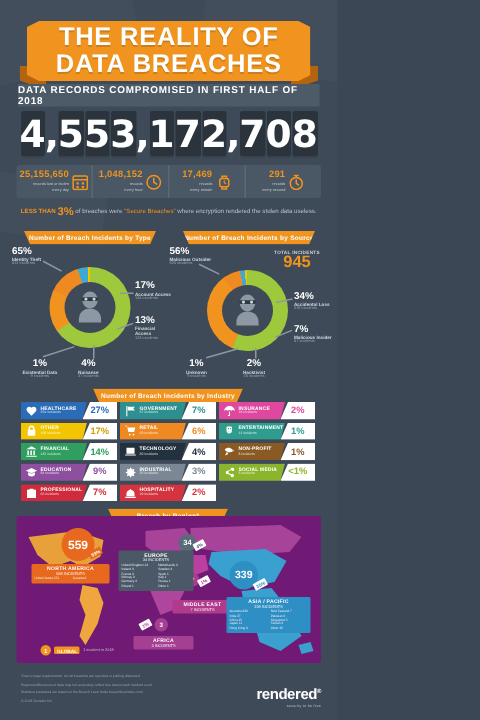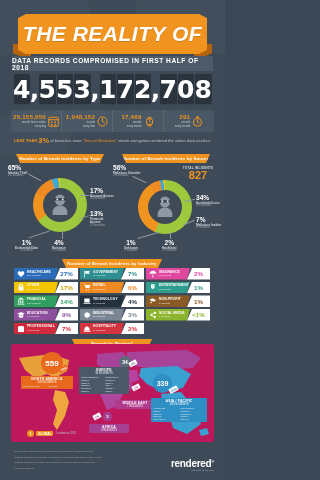--- a/index.html
+++ b/index.html
@@ -25,21 +25,21 @@
   .tail-l { left: 13px; clip-path: polygon(0 0,100% 0,100% 100%,0 60%); }
   .tail-r { right: 13px; clip-path: polygon(0 0,100% 0,100% 60%,0 100%); }
   .banner {
     position: absolute; top: 0; left: 18px; width: 189px; height: 40px;
     background: #f0941f;
     clip-path: polygon(0 4px, 8px 0, 181px 0, 189px 4px, 189px 36px, 181px 40px, 8px 40px, 0 36px);
     display: flex; flex-direction: column; align-items: center; justify-content: center;
   }
   .banner .l1, .banner .l2 {
     font-weight: bold; color: #fff; letter-spacing: .5px; line-height: 1.05;
-    font-size: 21px; text-shadow: 0 1px 0 rgba(0,0,0,.15); font-style: italic;
+    font-size: 17px; text-shadow: 0 1px 0 rgba(0,0,0,.15);
   }
 
   
   .subtitle {
     position: absolute; top: 56px; left: 12px; width: 201px; height: 15px;
     background: #4d5b68; display: flex; align-items: center; justify-content: center;
     font-size: 6.6px; font-weight: bold; letter-spacing: .55px; color: #fff;
   }
   .counter {
     position: absolute; top: 73px; left: 11px; width: 203px; height: 33px;
@@ -125,21 +125,21 @@
   .ind-pct {
     width: 23px; background: #fff; color: #333;
     display: flex; align-items: center; justify-content: center;
     font-size: 6.2px; font-weight: bold;
     clip-path: polygon(5px 0,100% 0,100% 100%,0 100%);
     margin-left: -3px;
   }
 
   
   .mapsec { position: absolute; top: 344px; left: 11px; width: 203px; height: 98px;
-            background: #be185d; border-radius: 2px; overflow: hidden; }
+            background: #701a75; border-radius: 2px; overflow: hidden; }
   .bubble { position: absolute; border-radius: 50%; display: flex;
             align-items: center; justify-content: center; font-weight: bold; color: #fff; }
   .rtag {
     position: absolute; border-radius: 1px; padding: 1px 2px; color: #fff;
   }
   .rtag .rn { font-size: 3.4px; font-weight: bold; letter-spacing: .2px; display: block; text-align: center; }
   .rtag .rc { font-size: 2.6px; display: block; text-align: center; opacity: .95; }
   .rtag .rlist { font-size: 2.1px; line-height: 1.35; color: #e4e9ee; margin-top: 1px;
                  display: flex; gap: 3px; }
   .rtag .rlist div { flex: 1; }
@@ -171,20 +171,21 @@
 <div class="page">
   <div class="bgshape bg1"></div>
   <div class="bgshape bg2"></div>
   <div class="bgshape bg3"></div>
 
   <div class="banner-wrap">
     <div class="ribbon-tail tail-l"></div>
     <div class="ribbon-tail tail-r"></div>
     <div class="banner">
       <div class="l1">THE REALITY OF</div>
+      <div class="l2">DATA BREACHES</div>
     </div>
   </div>
 
   <div class="subtitle">DATA RECORDS COMPROMISED IN FIRST HALF OF 2018</div>
 
   <div class="counter" id="counter">
       <div class="digit">4</div>
       <div class="digit sep">,</div>
       <div class="digit">5</div>
       <div class="digit">5</div>
@@ -329,21 +330,21 @@
     </div>
     <div class="lbl" style="left:1px;top:0px;">
       <div class="p">56%</div>
       <div class="t">Malicious Outsider</div>
       <div class="n">526 incidents</div>
     </div>
     <div class="leader" style="left:20px;top:15px;width:15px;transform:rotate(26deg);"></div>
 
     <div class="total-lbl" style="left:66px;top:2px;width:40px;">
       <div class="tt">TOTAL INCIDENTS</div>
-      <div class="tn">827</div>
+      <div class="tn">945</div>
     </div>
 
     <div class="lbl" style="left:84px;top:30px;">
       <div class="p">34%</div>
       <div class="t">Accidental Loss</div>
       <div class="n">318 incidents</div>
     </div>
     <div class="leader" style="left:72px;top:36px;width:11px;transform:rotate(-12deg);"></div>
 
     <div class="lbl" style="left:84px;top:52px;">

